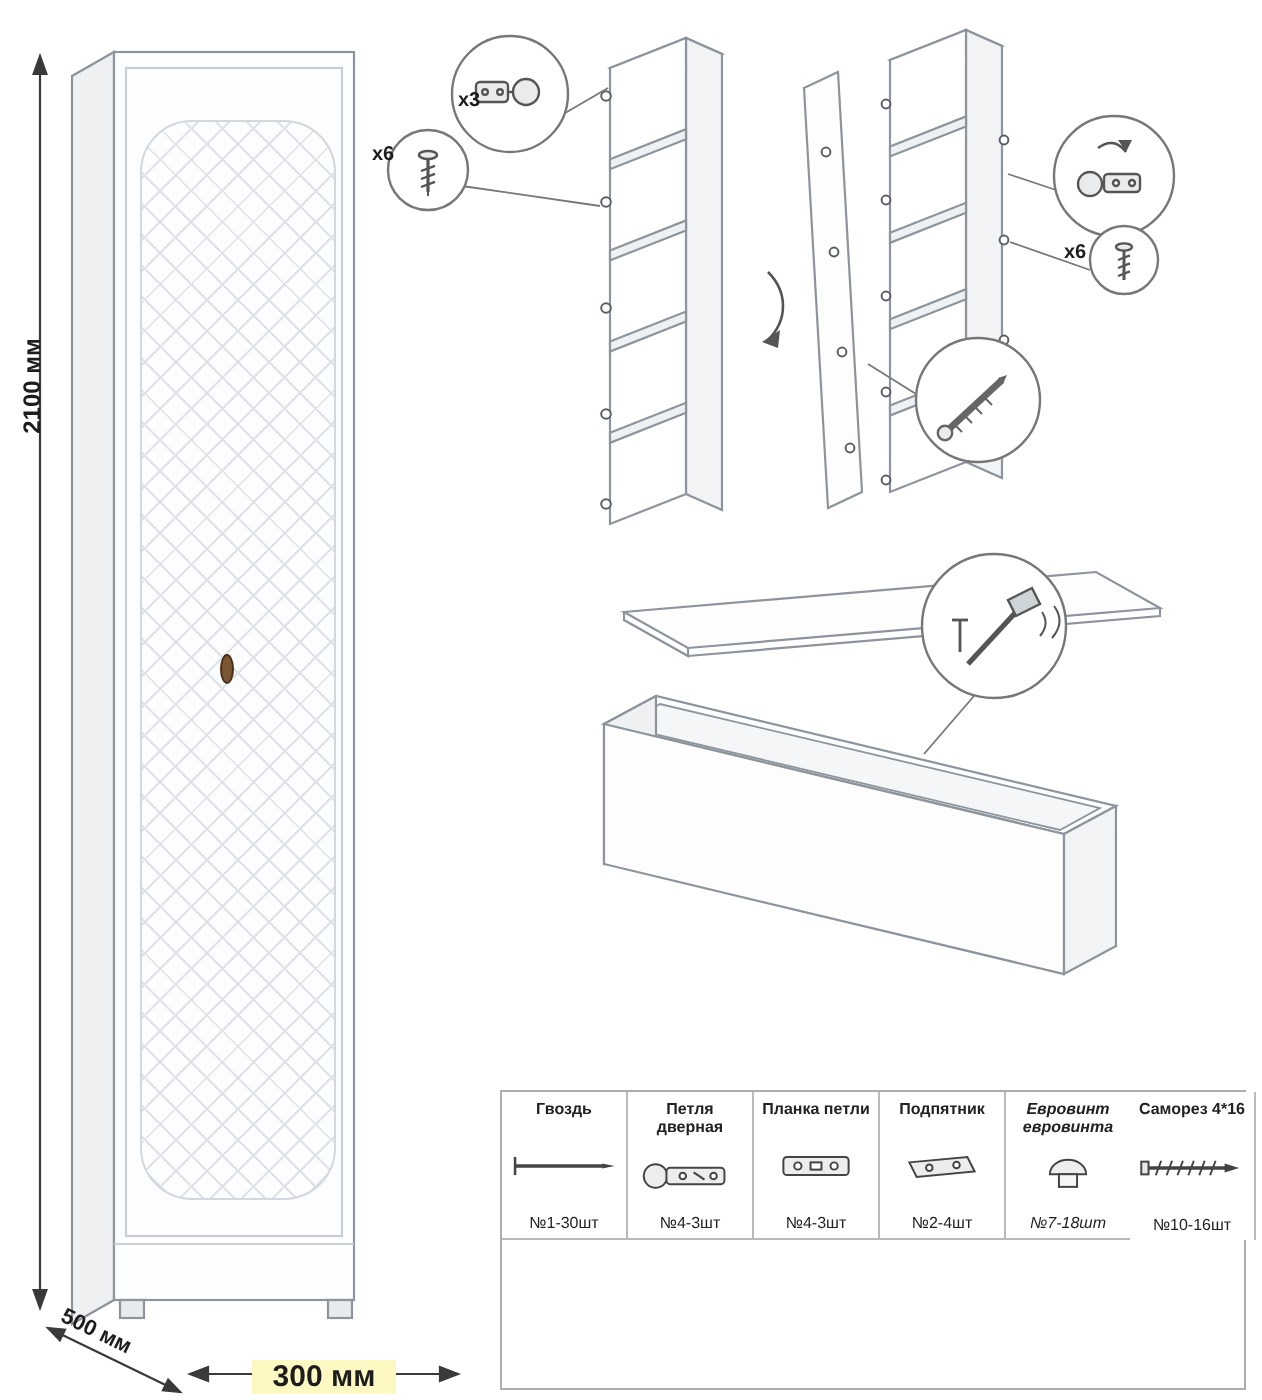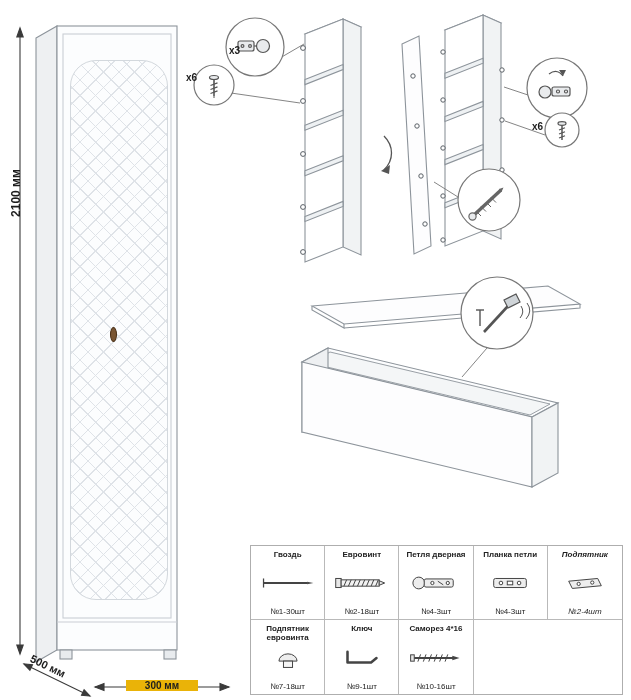--- a/index.html
+++ b/index.html
@@ -9,26 +9,26 @@
   .quilt { position:absolute; left:70px; top:60px; width:98px; height:540px;
            border:1px solid #d3d8dd; border-radius:26px; z-index:2;
            background-image:
              repeating-linear-gradient(45deg, rgba(0,0,0,0) 0 10px, #dfe3e8 10px 11px),
              repeating-linear-gradient(-45deg, rgba(0,0,0,0) 0 10px, #dfe3e8 10px 11px); }
   .handle { position:absolute; left:110px; top:327px; width:7px; height:15px; border-radius:50%;
             background:#7a5633; border:1px solid #4a3017; z-index:3; }
   .label { position:absolute; z-index:5; font-weight:bold; color:#1d1d1d; white-space:nowrap; }
   .dim-height { left:-16px; top:186px; width:64px; text-align:center; font-size:12px; transform:rotate(-90deg); }
   .dim-depth  { left:16px;  top:660px; width:64px; text-align:center; font-size:11px; transform:rotate(26deg); }
-  .dim-width  { left:126px; top:680px; width:72px; text-align:center; font-size:10px; background:#eab308; }
+  .dim-width  { left:126px; top:680px; width:72px; text-align:center; font-size:15px; background:#fef9c3; }
   .co-x3  { left:229px; top:45px;  font-size:10px; }
   .co-x6a { left:186px; top:72px;  font-size:10px; }
   .co-x6b { left:532px; top:121px; font-size:10px; }
   .parts { position:absolute; left:250px; top:545px; width:373px; height:150px;
-           display:grid; grid-template-columns:repeat(5,1fr); grid-template-rows:repeat(2,1fr);
+           display:grid; grid-template-columns:repeat(6,1fr); grid-template-rows:repeat(2,1fr);
            border:1px solid #aeaeae; background:#fff; z-index:5; }
   .cell { border-right:1px solid #b9b9b9; border-bottom:1px solid #b9b9b9;
           display:flex; flex-direction:column; align-items:center; justify-content:space-between;
           padding:4px 2px 3px; text-align:center; background:#fff; }
   .cell:nth-child(5n) { border-right:none;font-style:italic; }
   .cell:nth-child(n+6) { border-bottom:none; }
   .pname { font-size:8px; font-weight:bold; line-height:1.15; }
   .pcount { font-size:8px;text-align:center; }
   .picon { flex:0 0 auto; }
 </style>
@@ -218,32 +218,20 @@
       <svg class="picon" width="58" height="22" viewBox="0 0 64 24">
         <g stroke="#444" stroke-width="1.4" fill="#444">
           <line x1="5" y1="7" x2="5" y2="17"></line>
           <line x1="5" y1="12" x2="53" y2="12" stroke-width="2"></line>
           <polygon points="53,10.6 60,12 53,13.4" stroke="none"></polygon>
         </g>
       </svg>
       <div class="pcount">№1-30шт</div>
     </div>
 
-    <div class="cell">
-      <div class="pname">Евровинт</div>
-      <svg class="picon" width="58" height="22" viewBox="0 0 64 24">
-        <g stroke="#444" stroke-width="1.1" fill="none">
-          <rect x="3" y="7" width="6" height="10" fill="#e8e8e8"></rect>
-          <rect x="9" y="8.5" width="42" height="7" fill="#f2f2f2"></rect>
-          <path d="M12,15.5 l3,-7 M17,15.5 l3,-7 M22,15.5 l3,-7 M27,15.5 l3,-7 M32,15.5 l3,-7 M37,15.5 l3,-7 M42,15.5 l3,-7 M47,15.5 l3,-7"></path>
-          <polygon points="51,9.5 57,12 51,14.5" fill="#e8e8e8"></polygon>
-        </g>
-      </svg>
-      <div class="pcount">№2-18шт</div>
-    </div>
 
 
     <div class="cell">
       <div class="pname">Петля дверная</div>
       <svg class="picon" width="58" height="22" viewBox="0 0 64 24">
         <g stroke="#444" stroke-width="1.1" fill="#ededed">
           <circle cx="13" cy="12" r="6.5"></circle>
           <rect x="19" y="7.5" width="32" height="9" rx="2"></rect>
           <circle cx="28" cy="12" r="1.8" fill="#fff"></circle>
           <circle cx="45" cy="12" r="1.8" fill="#fff"></circle>
@@ -272,38 +260,31 @@
         <g stroke="#444" stroke-width="1.1" fill="#ededed">
           <polygon points="14,10 46,7 50,15 18,18"></polygon>
           <circle cx="25" cy="13" r="1.8" fill="#fff"></circle>
           <circle cx="40" cy="11.5" r="1.8" fill="#fff"></circle>
         </g>
       </svg>
       <div class="pcount">№2-4шт</div>
     </div>
 
     <div class="cell">
-      <div class="pname">Подпятник евровинта</div>
+      <div class="pname">Евровинт евровинта</div>
       <svg class="picon" width="58" height="22" viewBox="0 0 64 24">
         <g stroke="#444" stroke-width="1.1" fill="#ededed">
           <path d="M22,11 a10,8 0 0 1 20,0 z"></path>
           <rect x="27" y="11" width="10" height="7" fill="#f5f5f5"></rect>
         </g>
       </svg>
       <div class="pcount">№7-18шт</div>
     </div>
 
 
-    <div class="cell">
-      <div class="pname">Ключ</div>
-      <svg class="picon" width="58" height="22" viewBox="0 0 64 24">
-        <polyline points="16,5 16,17 42,17 48,12" fill="none" stroke="#444" stroke-width="2.8" stroke-linecap="round" stroke-linejoin="round"></polyline>
-      </svg>
-      <div class="pcount">№9-1шт</div>
-    </div>
 
     <div class="cell">
       <div class="pname">Саморез 4*16</div>
       <svg class="picon" width="58" height="22" viewBox="0 0 64 24">
         <g stroke="#444" stroke-width="1.1" fill="none">
           <rect x="4" y="8.5" width="4" height="7" fill="#e8e8e8"></rect>
           <line x1="8" y1="12" x2="52" y2="12" stroke-width="2"></line>
           <path d="M12,16 l3,-8 M18,16 l3,-8 M24,16 l3,-8 M30,16 l3,-8 M36,16 l3,-8 M42,16 l3,-8"></path>
           <polygon points="50,9.5 58,12 50,14.5" fill="#444" stroke="none"></polygon>
         </g>

